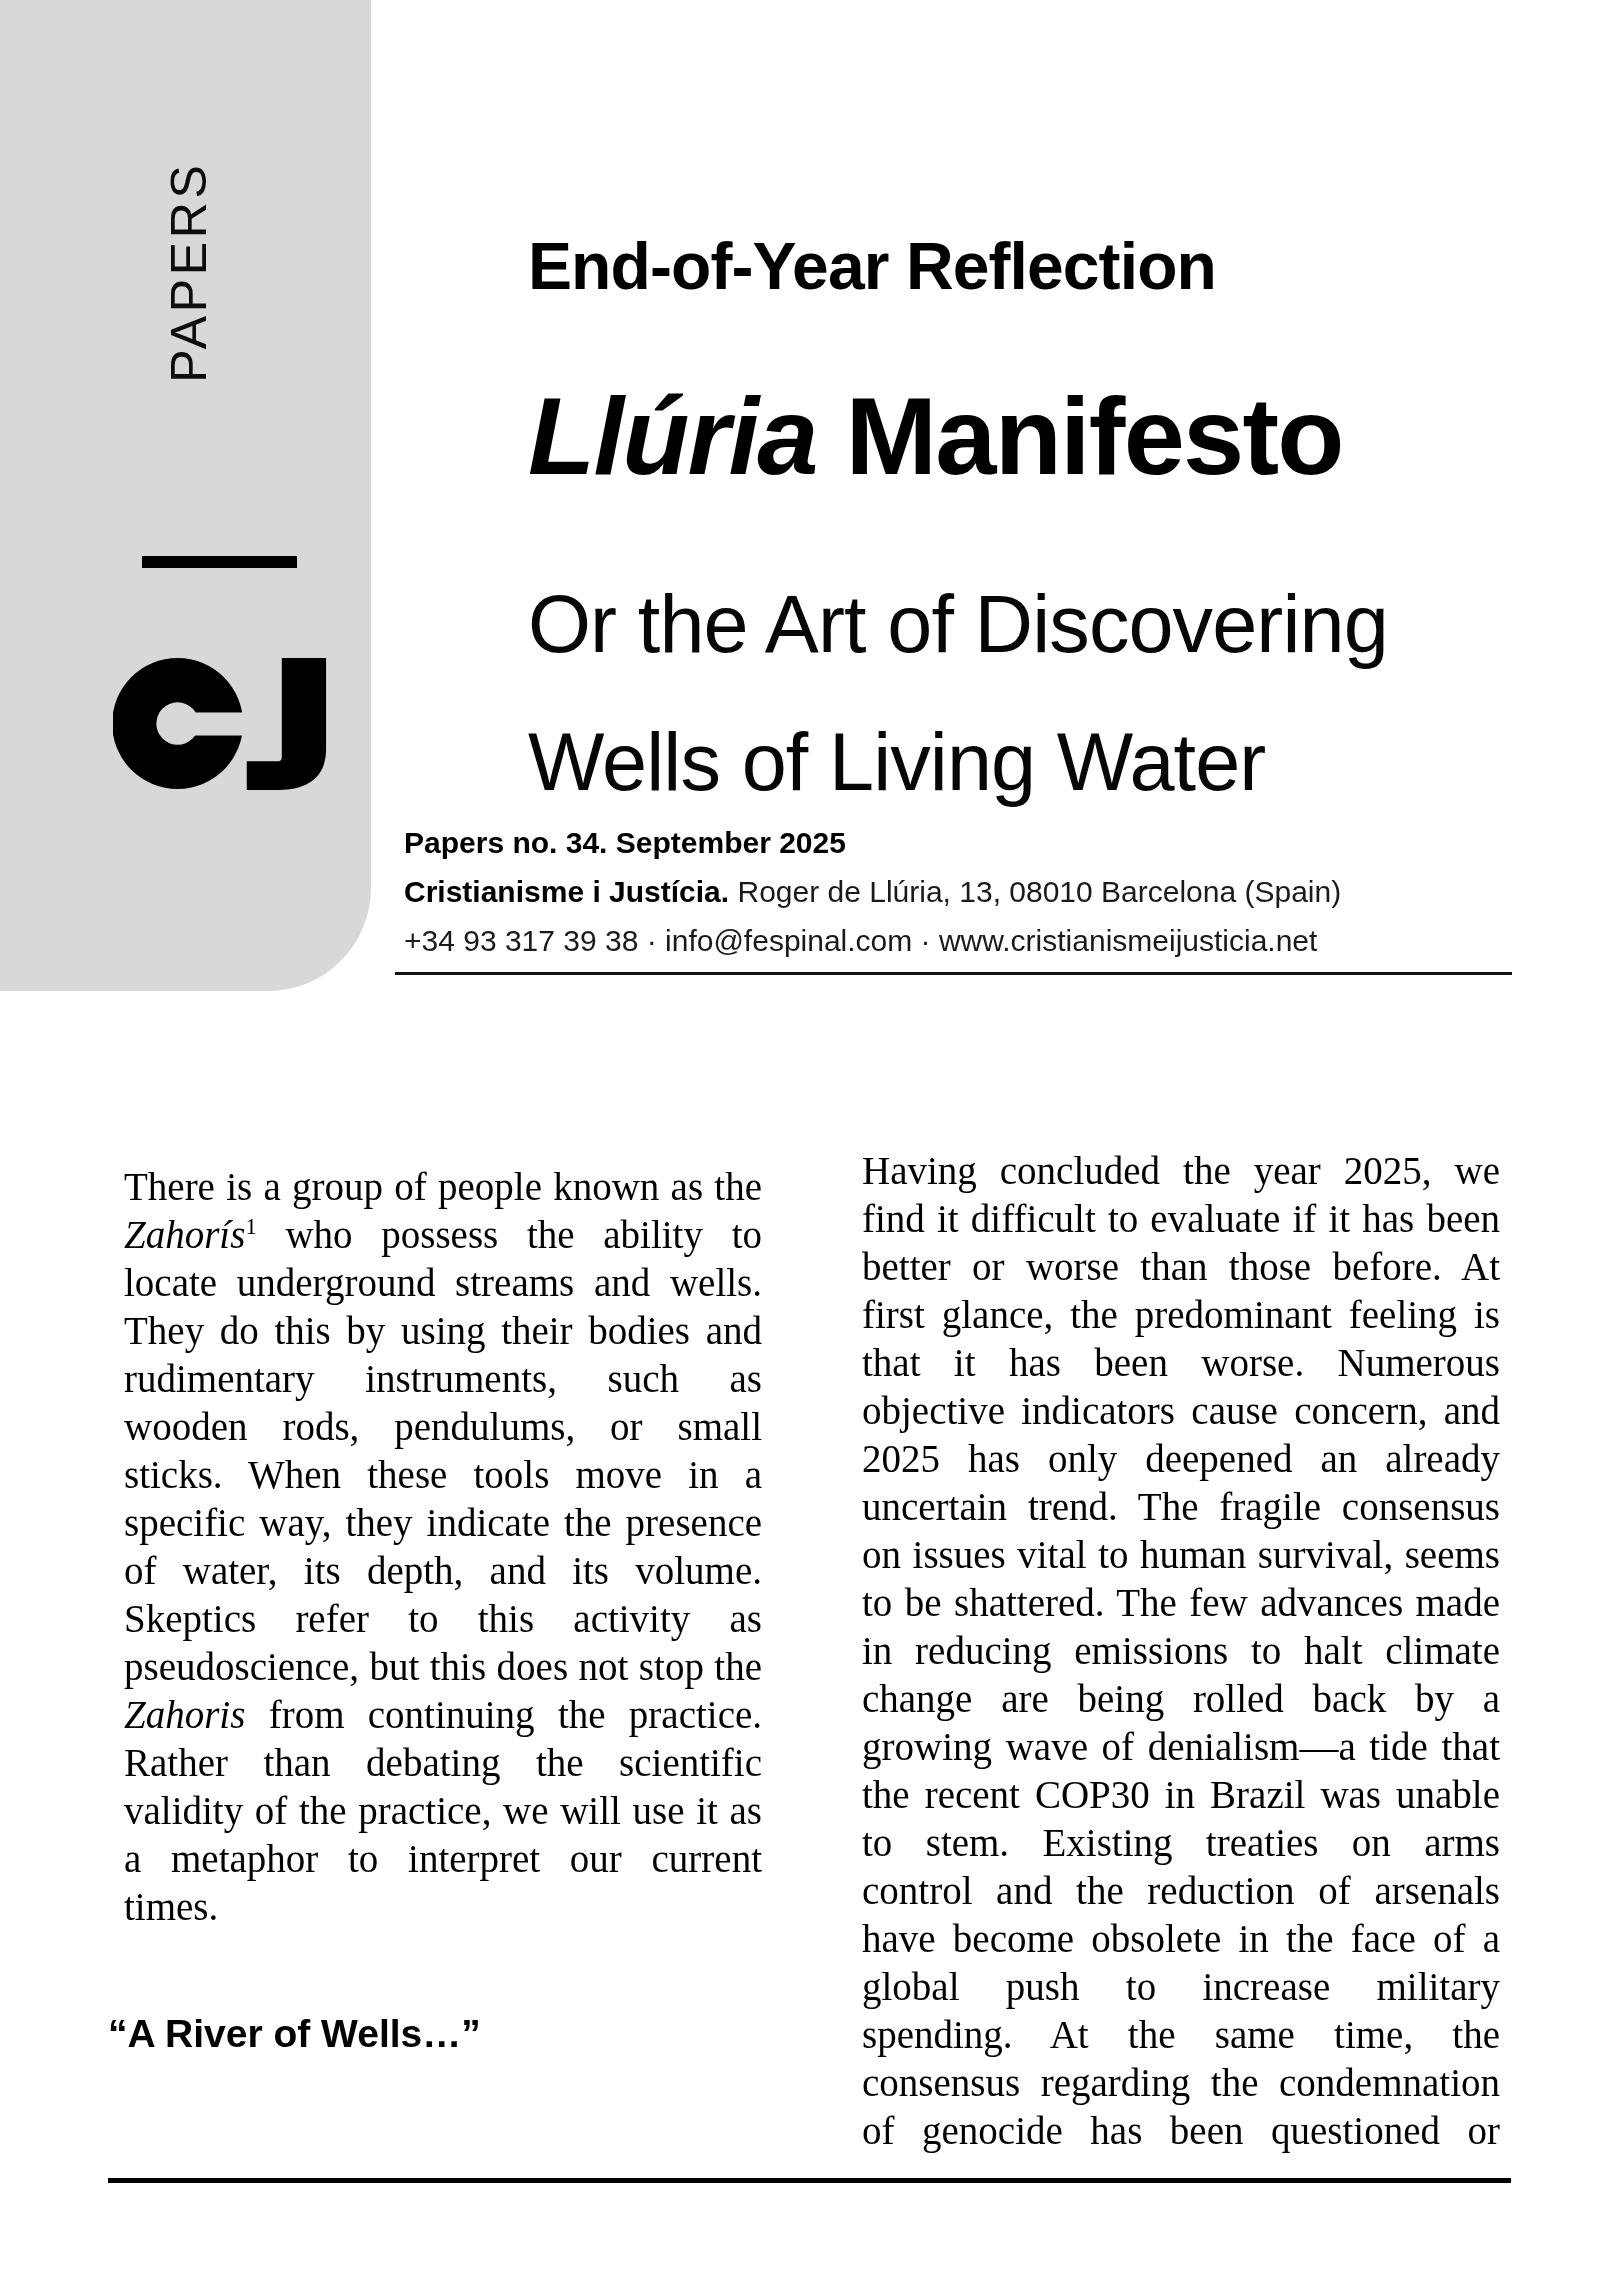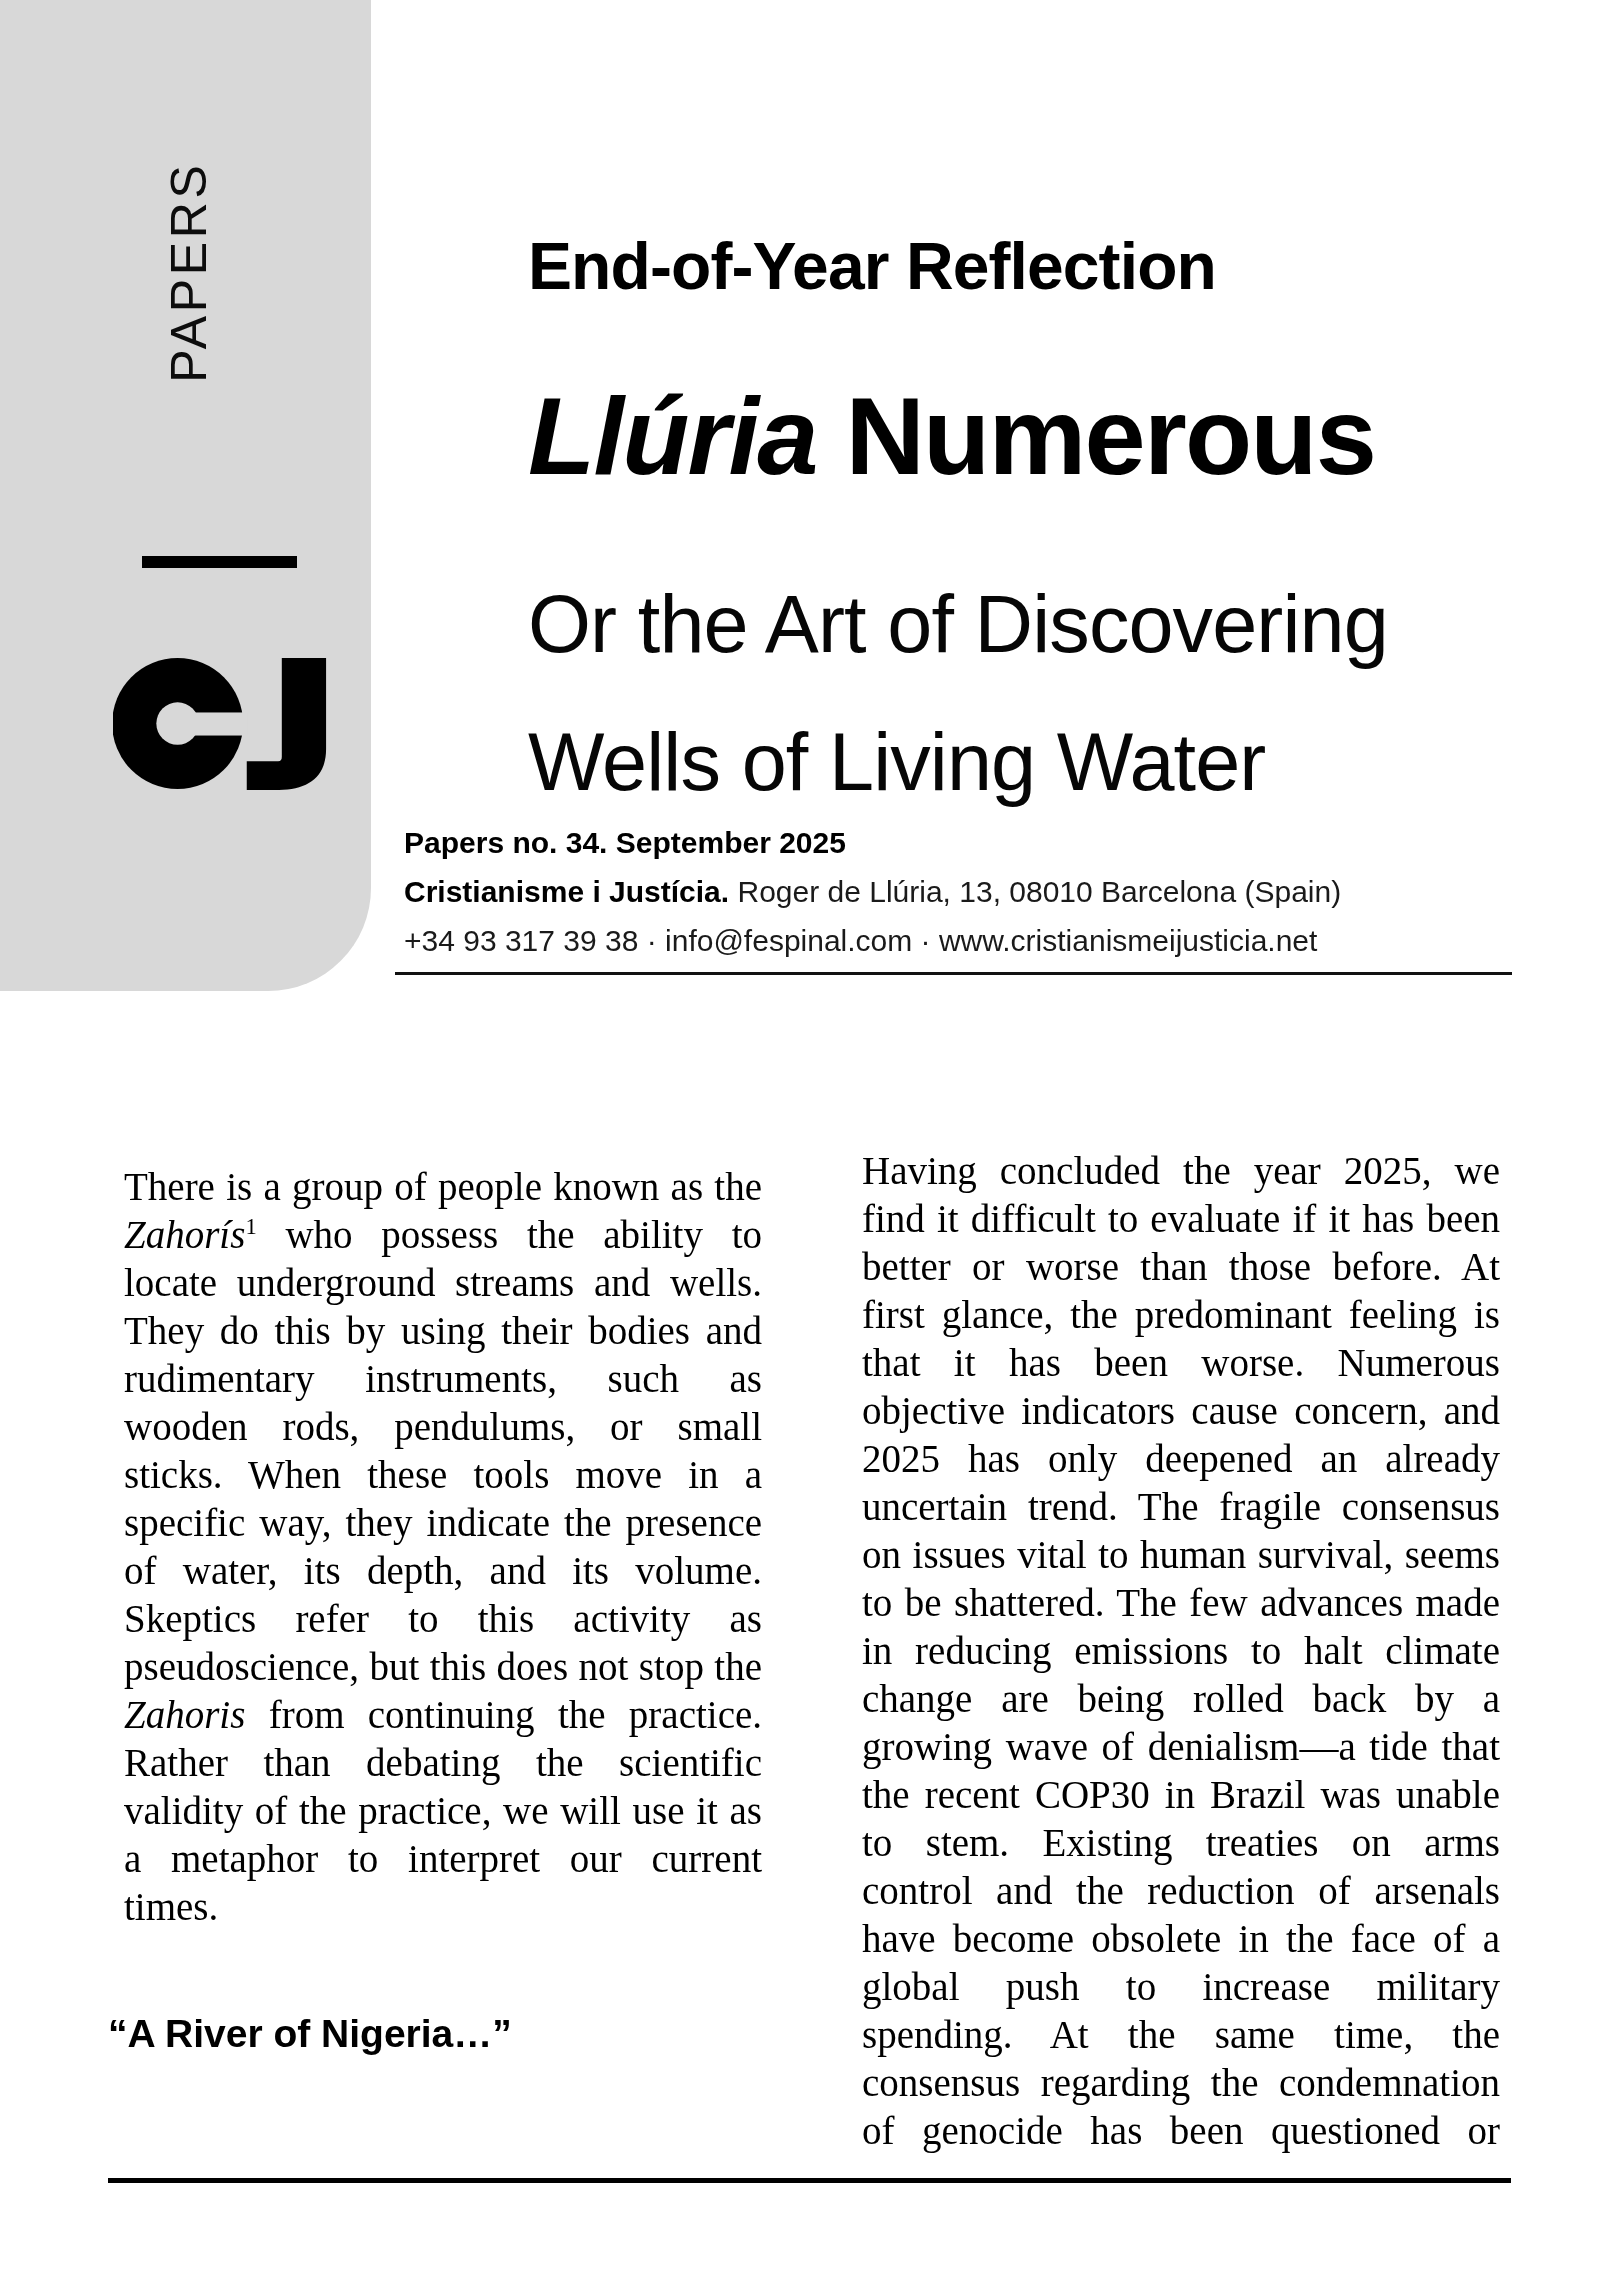--- a/index.html
+++ b/index.html
@@ -51,35 +51,35 @@
     <svg class="logo" viewBox="0 0 232 143" aria-label="CJ logo">
       <circle cx="70" cy="71" r="71" fill="#000"></circle>
       <rect x="70" y="59" width="76" height="25" fill="#d8d8d8"></rect>
       <circle cx="70" cy="71" r="23" fill="#d8d8d8"></circle>
       <path d="M183 0 H231 V99 C231 129 211 143 180 143 H145 V112 H179 C182 112 183 110 183 107 Z" fill="#000"></path>
     </svg>
   </div>
 
   <div class="kicker">End-of-Year Reflection</div>
 
-  <div class="title"><span class="it">Llúria</span><span> Numerous</span></div>
+  <div class="title"><span class="it">Llúria</span><span> Manifesto</span></div>
 
   <div class="subtitle sub2">Wells of Living Water</div>
   <div class="subtitle sub1">Or the Art of Discovering</div>
 
   <div class="meta">
     <div><span class="b">Papers no. 34. September 2025</span></div>
     <div><span class="b">Cristianisme i Justícia.</span><span> Roger de Llúria, 13, 08010 Barcelona (Spain)</span></div>
     <div>+34 93 317 39 38 · info@fespinal.com · www.cristianismeijusticia.net</div>
   </div>
 
   <div class="header-rule"></div>
 
   <div class="body-cols">
     <p><span>There is a group of people known as the </span><i>Zahorís</i><sup>1</sup><span> who possess the ability to locate underground streams and wells. They do this by using their bodies and rudimentary instruments, such as wooden rods, pendulums, or small sticks. When these tools move in a specific way, they indicate the presence of water, its depth, and its volume. Skeptics refer to this activity as pseudoscience, but this does not stop the </span><i>Zahoris</i><span> from continuing the practice. Rather than debating the scientific validity of the practice, we will use it as a metaphor to interpret our current times.</span></p>
-    <div class="section-heading">“A River of Nigeria…”</div>
+    <div class="section-heading">“A River of Wells…”</div>
     <p><span>Having concluded the year 2025, we find it difficult to evaluate if it has been better or worse than those before. At first glance, the predominant feeling is that it has been worse. Numerous objective indicators cause concern, and 2025 has only deepened an already uncertain trend. The fragile consensus on issues vital to human survival, seems to be shattered. The few advances made in reducing emissions to halt climate change are being rolled back by a growing wave of denialism—a tide that the recent COP30 in Brazil was unable to stem. Existing treaties on arms control and the reduction of arsenals have become obsolete in the face of a global push to increase military spending. At the same time, the consensus regarding the condemnation of genocide has been questioned or nuanced, even as thousands continue to die in Gaza, Sudan, Nigeria, and Mali amidst the near-total passivity of the international community.</span></p>
   </div>
 
   <div class="bottom-rule"></div>
 
 </div>
 
 
 </body></html>

